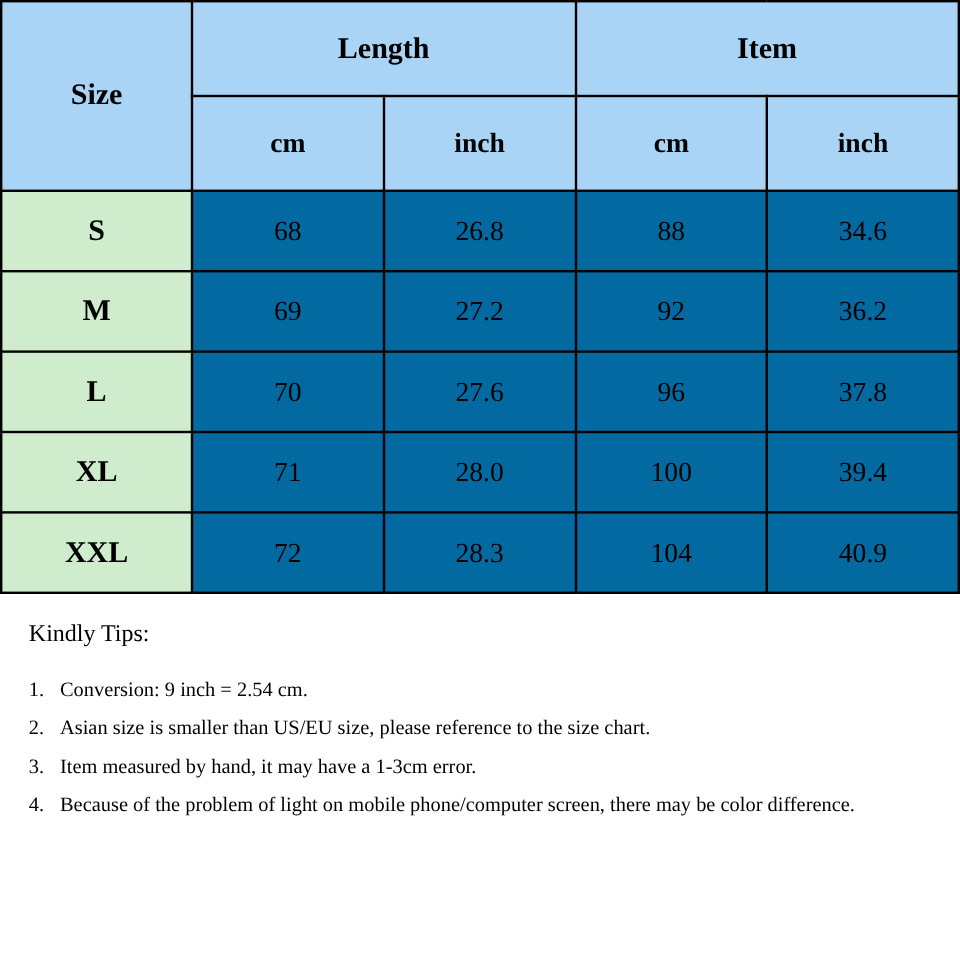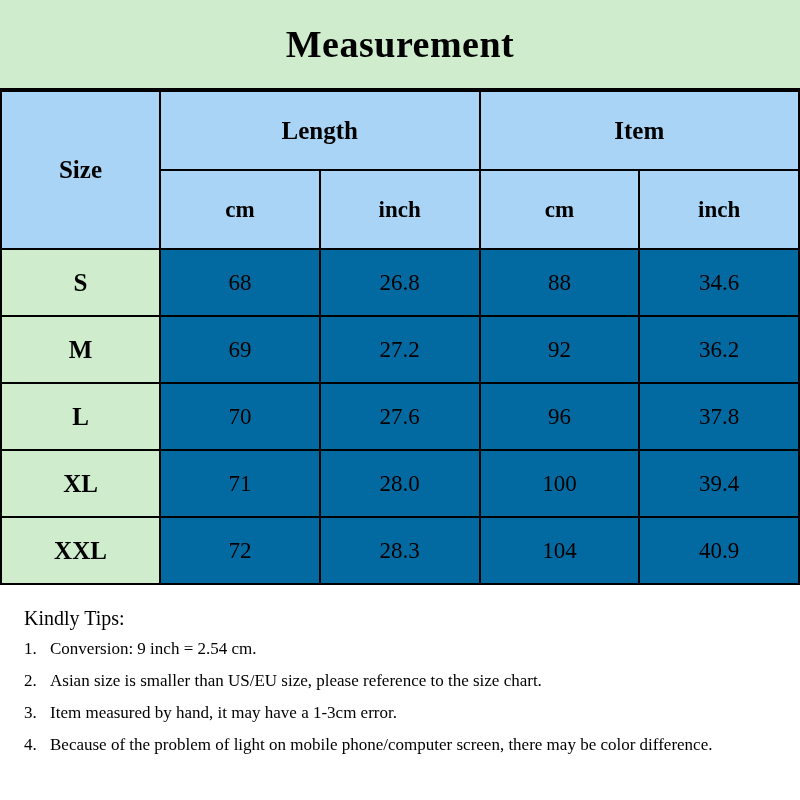--- a/index.html
+++ b/index.html
@@ -69,21 +69,21 @@
     height: 63px;
   }
   
   .tips {
     padding: 22px 24px 0 24px;
     box-sizing: border-box;
   }
   .tips-title {
     font-size: 20px;
     color: #000;
-    margin-bottom: 8px;
+    margin-bottom: 24px;
   }
   .tip-row {
     display: flex;
     font-size: 17px;
     color: #000;
     margin-bottom: 9px;
     line-height: 1.35;
   }
   .tip-num {
     width: 26px;
@@ -91,23 +91,20 @@
   }
   .tip-text {
     flex: 1 1 auto;
   }
 </style>
 </head>
 <body>
 
 <div class="page">
 
-  <div class="title-band">
-    <div class="title-text">Measurement</div>
-  </div>
 
   <table class="size-table">
     <tbody>
       <tr>
         <td class="head-cell" rowspan="2" style="width:155px;height:150px;">Size</td>
         <td class="head-cell" colspan="2" style="height:75px;">Length</td>
         <td class="head-cell" colspan="2">Item</td>
       </tr>
       <tr>
         <td class="head-cell sub" style="width:160px;height:75px;">cm</td>

